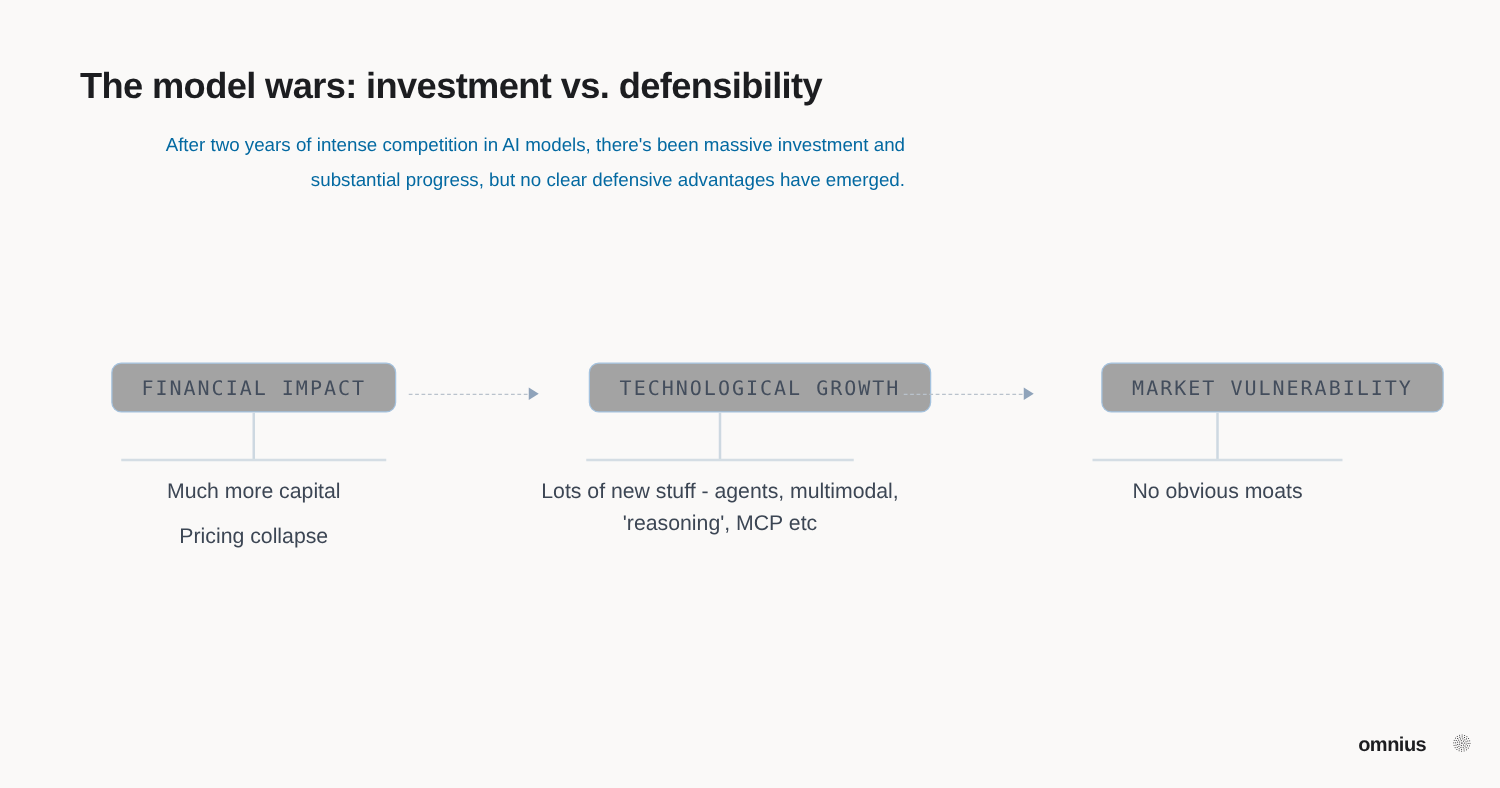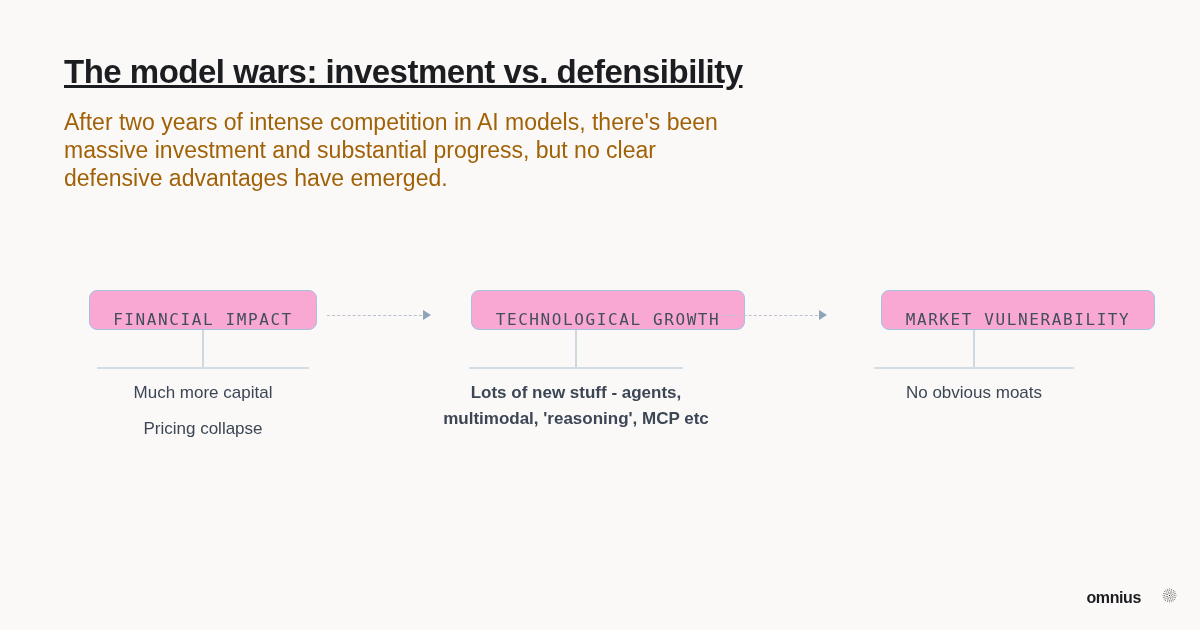--- a/index.html
+++ b/index.html
@@ -17,57 +17,57 @@
   }
 
   
   #header {
     position: absolute;
     left: 64px;
     top: 52px;
     width: 700px;
   }
   #page-title {
-    font-size: 33px;
+    font-size: 29px;
     font-weight: bold;
     color: #1c1d20;
     letter-spacing: -0.5px;
     line-height: 1.2;
     margin: 0 0 16px 0;
     white-space: nowrap;
-    text-decoration: underline;
   }
   #page-subtitle {
-    font-size: 23px;
-    color: #a16207;
+    font-size: 15px;
+    color: #0369a1;
     line-height: 28px;
     margin: 0;
     width: 660px;
+    text-align: right;
   }
 
   
   #diagram {
     position: absolute;
     left: 0;
     top: 290px;
     width: 1200px;
     height: 200px;
   }
   .node-group {
     position: absolute;
     top: 0;
   }
   .node-box {
     box-sizing: border-box;
     height: 40px;
-    background: #f9a8d4;
+    background: #a3a3a3;
     border: 1.4px solid #a4c2de;
     border-radius: 8px;
     display: flex;
-    align-items: flex-end;
+    align-items: center;
     justify-content: center;
   }
   .node-label {
     font-family: "DejaVu Sans Mono", "Liberation Mono", monospace;
     font-size: 16px;
     letter-spacing: 1.6px;
     color: #434d5c;
     white-space: nowrap;
   }
   .stem {
@@ -159,21 +159,21 @@
     <span class="dash"></span>
     <span class="head"></span>
   </div>
 
   <div class="node-group" style="left:439px; width:254px;padding-left:32px;">
     <div class="node-box" style="width:274px;">
       <span class="node-label">TECHNOLOGICAL GROWTH</span>
     </div>
     <div class="stem" style="left:136px;"></div>
     <div class="rule" style="left:30px; width:214px;"></div>
-    <div class="details" style="left:-7px; width:288px;font-weight:bold;">
+    <div class="details" style="left:-7px; width:288px;">
       <p class="detail-line">Lots of new stuff - agents, multimodal, 'reasoning', MCP etc</p>
     </div>
   </div>
 
   <div class="connector" style="left:723px; width:104px;">
     <span class="dash"></span>
     <span class="head"></span>
   </div>
 
   <div class="node-group" style="left:837px; width:274px;padding-left:44px;">

